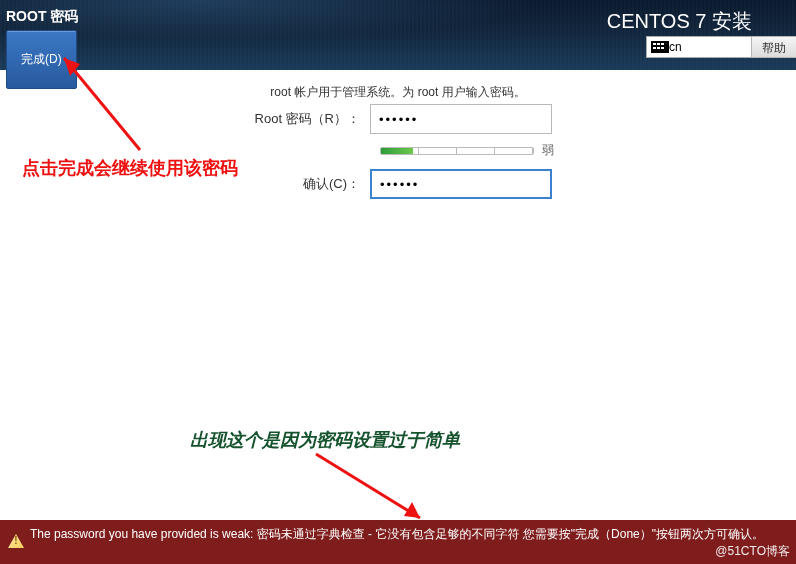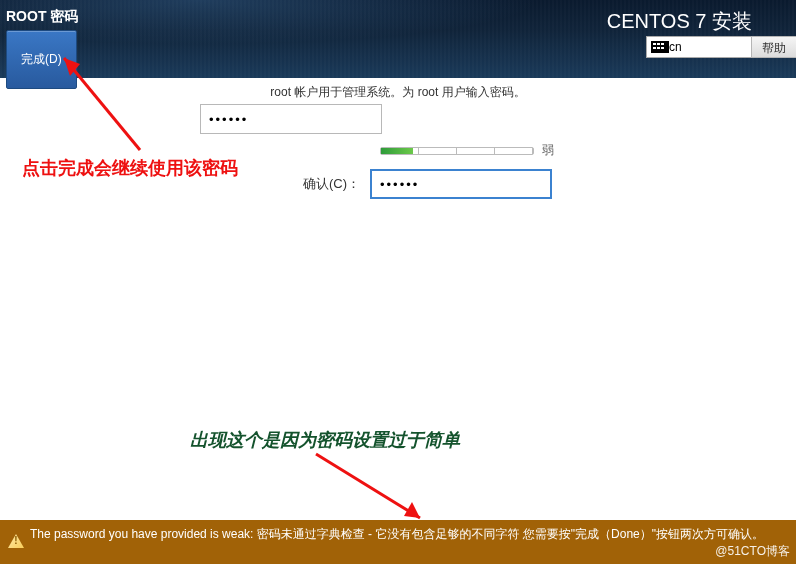--- a/index.html
+++ b/index.html
@@ -1,19 +1,19 @@
 <!DOCTYPE html>
 <html><head>
   <meta charset="utf-8">
   <style>
     * { margin: 0; padding: 0; box-sizing: border-box; }
     body { font-family: "Microsoft YaHei", sans-serif; font-size: 13px; background: #fff; width: 796px; height: 564px; overflow: hidden; position: relative; }
     
     .header {
-      height: 78px;
+      height: 70px;
       background: linear-gradient(to bottom, #0a1a2e 0%, #10243a 40%, #1a3a5a 100%);
       position: relative;
       color: #fff;
     }
     .header::before {
       content: "";
       position: absolute; inset: 0;
       background: repeating-linear-gradient(90deg, rgba(255,255,255,0.02) 0 2px, transparent 2px 4px),
                   radial-gradient(ellipse at 25% 0%, rgba(80,140,200,0.3), transparent 40%);
       pointer-events: none;
@@ -96,21 +96,21 @@
       position: absolute; left: 190px; top: 428px;
       color: #14532d; font-size: 18px; font-weight: bold; font-style: italic;
     }
     .arrow2 {
       position: absolute; left: 310px; top: 448px;
       width: 130px; height: 80px; pointer-events: none;
     }
     
     .warning-bar {
       position: absolute; left: 0; right: 0; bottom: 0;
-      background: #a16207; color: #fff;
+      background: #7f1d1d; color: #fff;
       padding: 6px 10px 6px 30px; font-size: 12px;
       min-height: 44px;
     }
     .warn-icon {
       position: absolute; left: 8px; top: 14px;
       width: 16px; height: 14px;
       background: linear-gradient(135deg,#ffe9a8,#f8ce5a);
       clip-path: polygon(50% 0, 100% 100%, 0 100%);
       box-shadow: 0 0 0 1px #c08a16;
     }
@@ -134,20 +134,21 @@
     <span class="kbd-icon"></span>
     <span>cn</span>
   </div>
   <button class="help-btn">帮助</button>
 </div>
 
 <div class="form-area">
   <div class="form-desc">root 帐户用于管理系统。为 root 用户输入密码。</div>
 
   <div class="form-row">
+    <div class="form-label">Root 密码（R）：</div>
     <input type="text" class="form-input" value="••••••" style="">
   </div>
 
   <div class="strength-row">
     <div class="strength-bar">
       <div class="strength-fill"></div>
     </div>
     <span class="strength-label">弱</span>
   </div>
 

